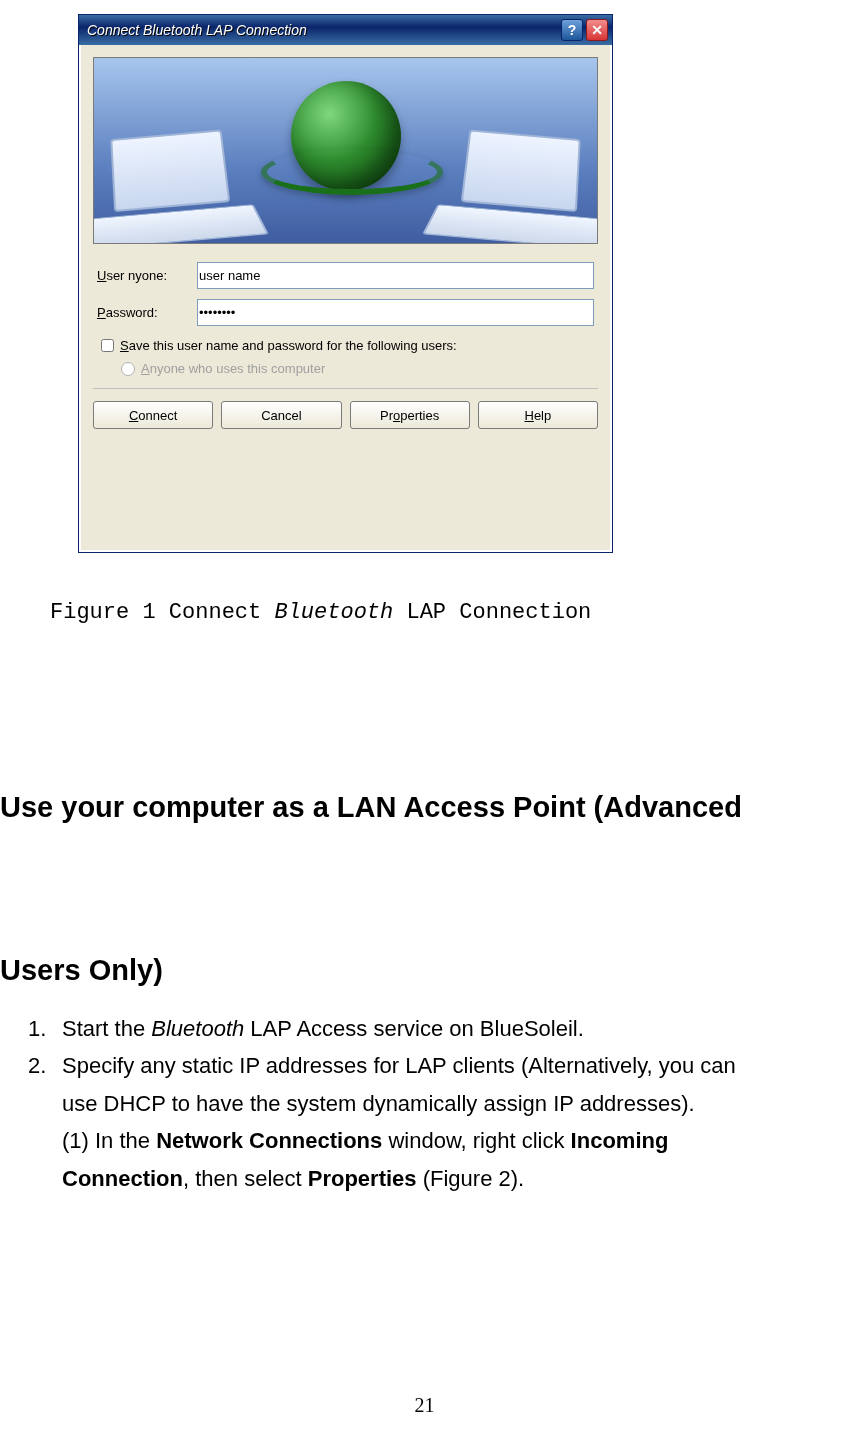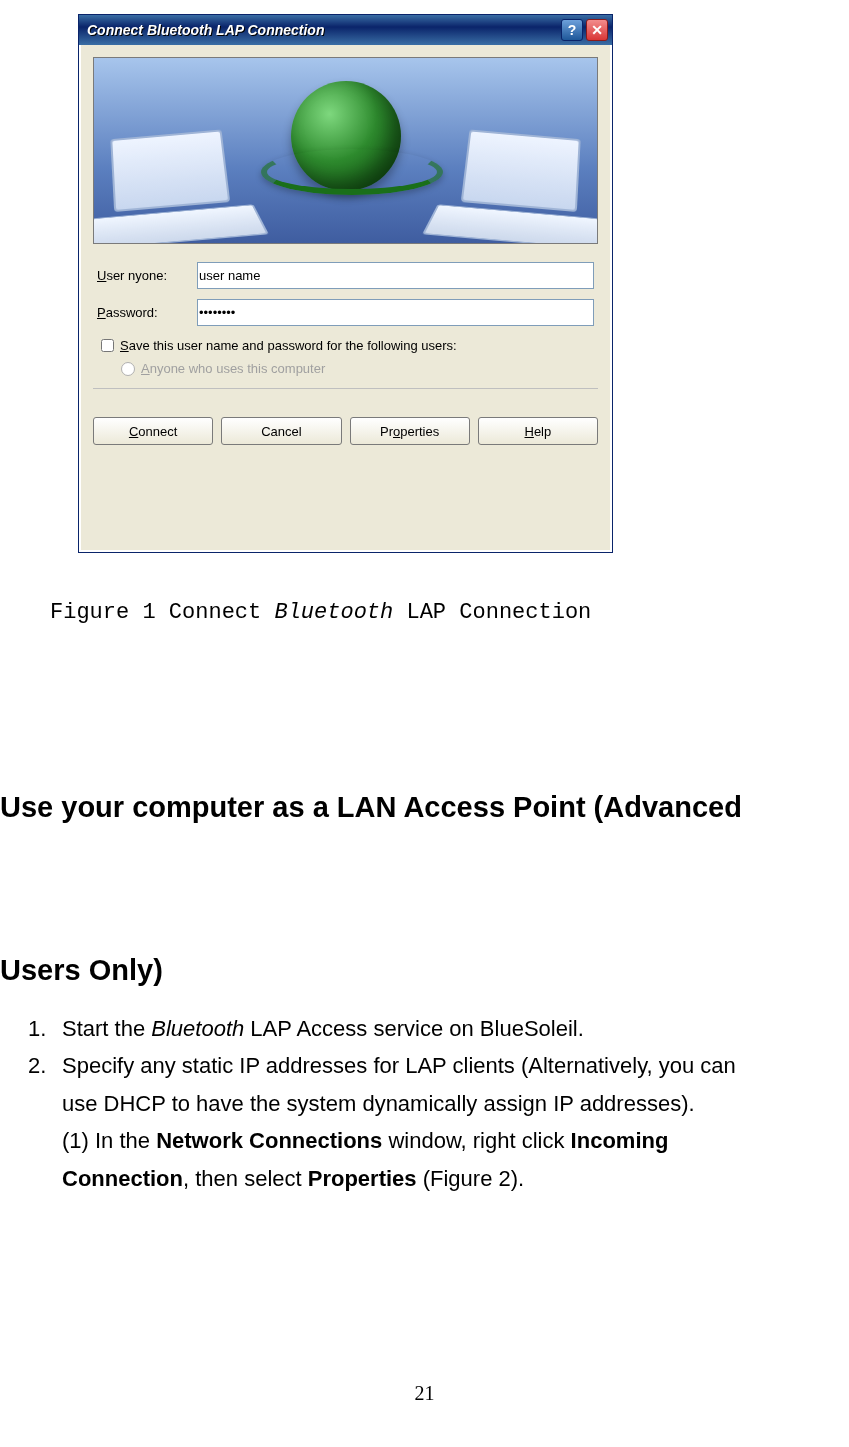--- a/index.html
+++ b/index.html
@@ -1,19 +1,19 @@
 <!DOCTYPE html>
 <html><head>
 <meta charset="utf-8">
 <style>
   html,body{margin:0;padding:0;background:#fff;font-family:Arial,Helvetica,sans-serif;color:#000}
   .page{width:849px;height:1447px;position:relative;margin:0 auto;background:#fff}
   .dialog{position:absolute;left:78px;top:14px;width:533px;height:537px;border:1px solid #0a246a;background:#ece9d8;box-shadow:inset 0 0 0 2px #fff}
   .titlebar{height:30px;background:linear-gradient(to bottom,#3a6ea5,#0a246a 40%,#3a6ea5);display:flex;align-items:center;padding:0 4px 0 8px}
-  .titlebar-text{color:#fff;font-weight:bold;font-size:14px;font-style:italic;flex:1;text-shadow:1px 1px 0 #000}
+  .titlebar-text{color:#fff;font-weight:normal;font-size:14px;font-style:italic;flex:1;text-shadow:1px 1px 0 #000}
   .title-btn{width:22px;height:22px;margin-left:3px;border-radius:3px;display:flex;align-items:center;justify-content:center;color:#fff;font-weight:bold;font-size:14px;box-sizing:border-box}
   .help-btn{background:linear-gradient(to bottom,#6da0db,#1e5799);border:1px solid #0a246a}
   .close-btn{background:linear-gradient(to bottom,#f28c8c,#d93636);border:1px solid #8a1a1a}
   .banner{margin:12px 14px;height:185px;background:linear-gradient(to bottom,#a7c5ec,#5b7fbf 60%,#3f5da0);border:1px solid #7a7a7a;position:relative;overflow:hidden}
   .globe{position:absolute;left:50%;top:50%;width:110px;height:110px;margin-left:-55px;margin-top:-70px;border-radius:50%;background:radial-gradient(circle at 35% 30%,#7ed87e 0%,#2e8b2e 45%,#0a4a0a 100%);box-shadow:inset -10px -10px 20px rgba(0,0,0,.4),0 6px 10px rgba(0,0,0,.3)}
   .ring{position:absolute;left:50%;top:50%;width:170px;height:34px;margin-left:-85px;margin-top:-2px;border:6px solid #1a6f1a;border-radius:50%/50%;border-top-color:transparent;border-left-color:rgba(26,111,26,.6);border-right-color:rgba(26,111,26,.6);box-shadow:0 3px 6px rgba(0,0,0,.25)}
   .laptop{position:absolute;width:170px;height:120px}
   .laptop.left{left:-10px;bottom:-10px;transform:rotate(-5deg)}
   .laptop.right{right:-10px;bottom:-10px;transform:rotate(5deg) scaleX(-1)}
   .lap-screen{position:absolute;left:30px;top:0;width:110px;height:70px;background:linear-gradient(to bottom,#eef4ff,#c8d7ef);border:2px solid #9fb4d6;border-radius:4px;transform:perspective(300px) rotateX(10deg)}
@@ -22,34 +22,34 @@
   .row{display:flex;align-items:center;margin-bottom:10px}
   .lbl{width:100px;font-size:13px}
   .und{text-decoration:underline}
   .inp{flex:1;height:21px;border:1px solid #7f9db9;background:#fff;padding:2px 1px;font-size:13px;font-family:Tahoma,sans-serif;box-sizing:content-box}
   .chkrow{display:flex;align-items:center;margin:8px 0 6px 0;font-size:13px}
   .chkrow input{margin-right:6px}
   .radios{margin-left:24px;color:#a0a0a0;font-size:13px}
   .radios div{display:flex;align-items:center;margin-bottom:4px}
   .radio{width:12px;height:12px;border:1px solid #b0b0b0;border-radius:50%;margin-right:6px;display:inline-flex;align-items:center;justify-content:center;background:#fff}
   .radio.sel::after{content:"";width:6px;height:6px;border-radius:50%;background:#b0b0b0}
-  .btnbar{border-top:1px solid #bfbfbf;margin:12px 14px 0 14px;padding-top:28px;display:flex;gap:8px}
+  .btnbar{border-top:1px solid #bfbfbf;margin:12px 14px 0 14px;padding-top:12px;display:flex;gap:8px}
   .winbtn{flex:1;height:26px;background:linear-gradient(to bottom,#fff,#ece9d8);border:1px solid #7a7a7a;border-radius:3px;font-size:13px;font-family:Tahoma,sans-serif;display:flex;align-items:center;justify-content:center;cursor:pointer}
   .caption{position:absolute;left:50px;top:600px;font-size:22px;font-family:Liberation Mono, monospace}
   .caption .it{font-style:italic}
   .heading{position:absolute;left:0;width:838px;font-family:Arial,sans-serif;font-weight:900;font-size:29px;line-height:1.2}
   .h1{top:790px}
   .h2{top:953px}
   .list{position:absolute;left:28px;top:1010px;width:780px;font-size:22px;font-family:Arial,sans-serif;line-height:1.7}
   .list .num{display:inline-block;width:34px}
   .list .item{display:flex}
   .list .body{flex:1}
   .it{font-style:italic}
   .b{font-weight:bold}
-  .pagenum{position:absolute;left:0;width:849px;bottom:42px;text-align:center;font-family:"Times New Roman",serif;font-size:20px}
+  .pagenum{position:absolute;left:0;width:849px;bottom:30px;text-align:center;font-family:"Times New Roman",serif;font-size:20px}
 </style>
 </head>
 <body>
 
 <div class="page">
 
   <div class="dialog">
     <div class="titlebar">
       <span class="titlebar-text">Connect Bluetooth LAP Connection</span>
       <div class="title-btn help-btn">?</div>

